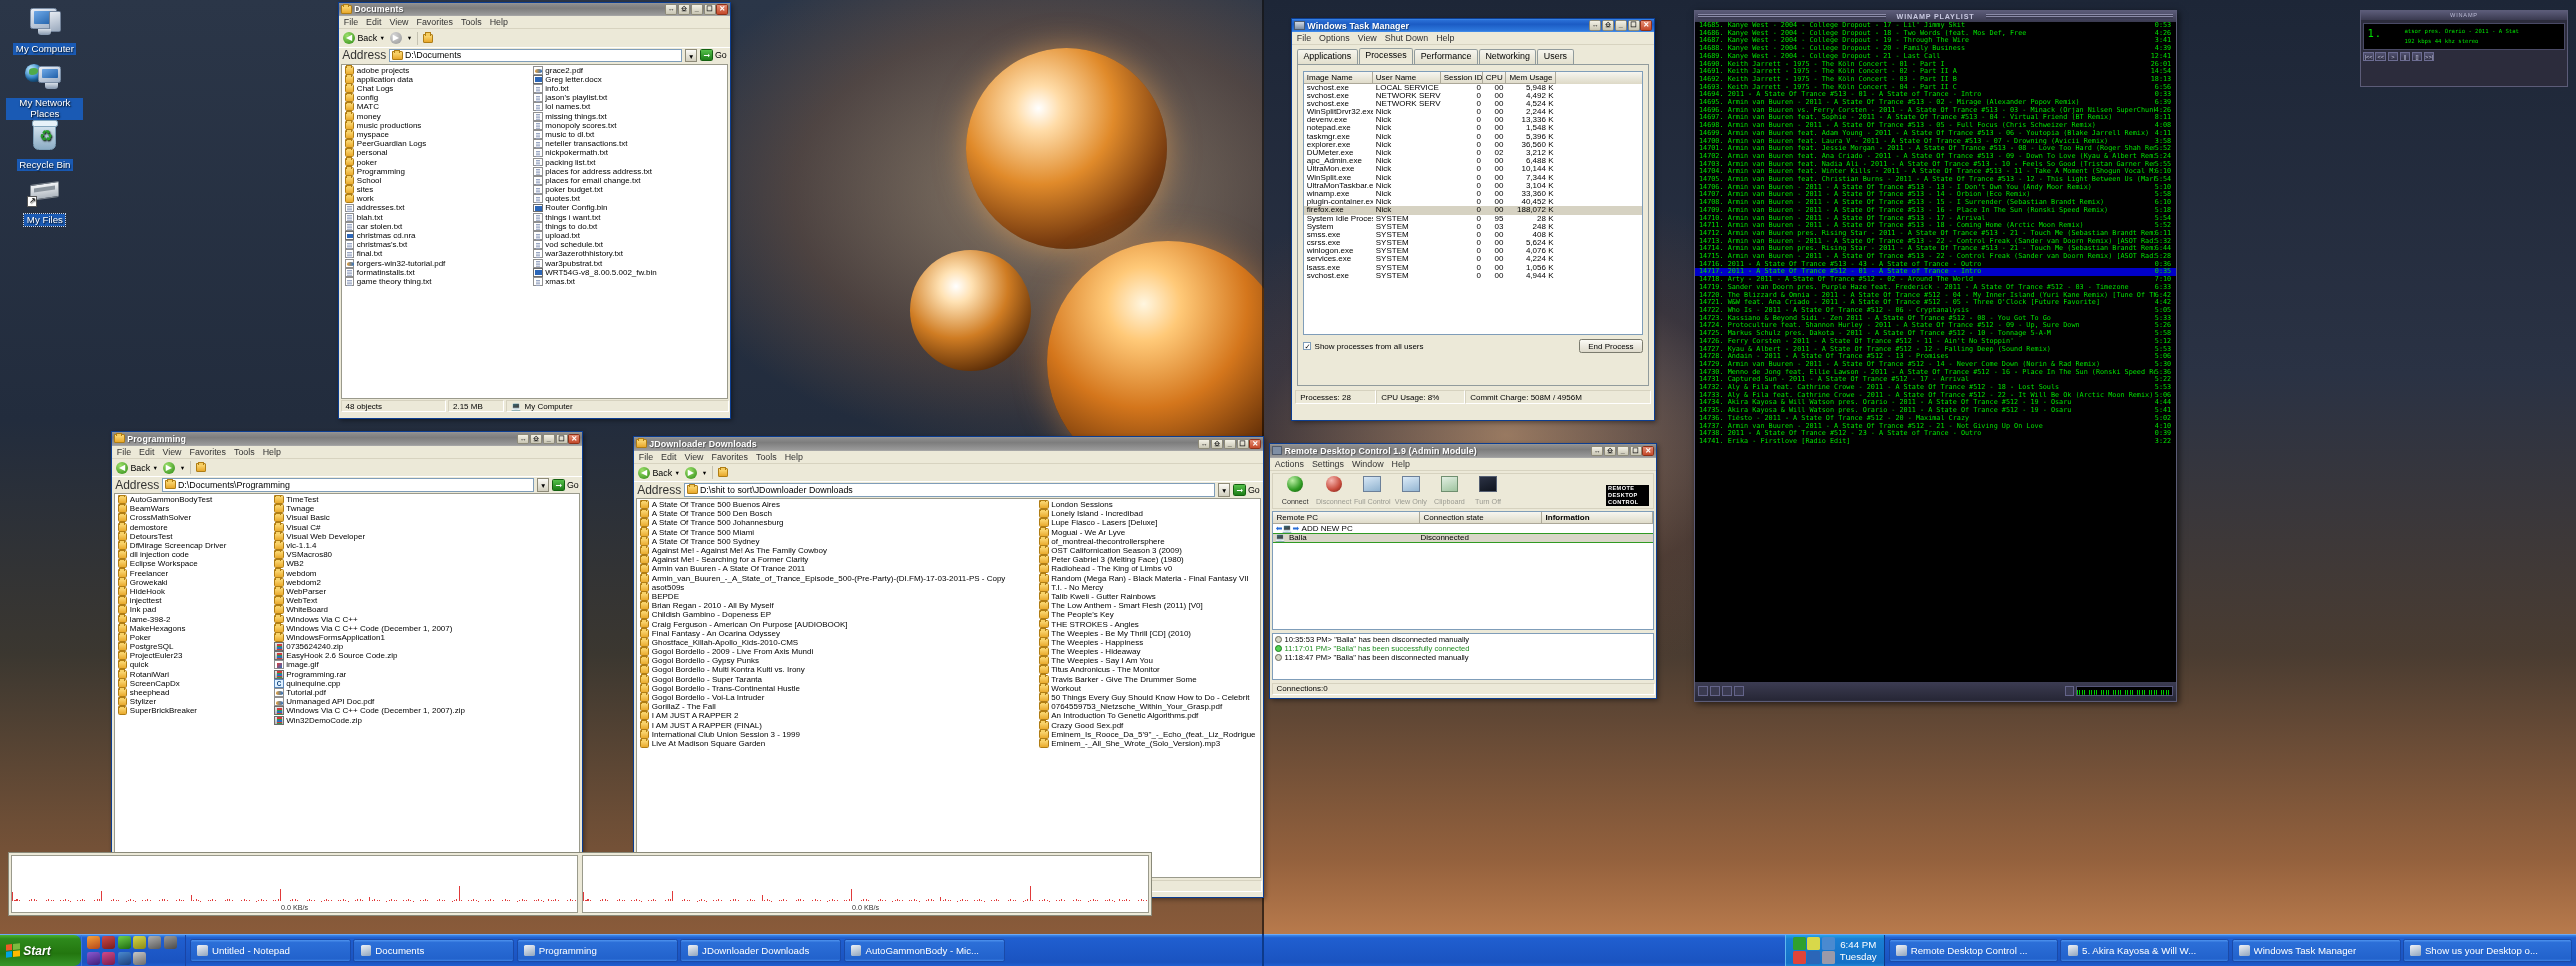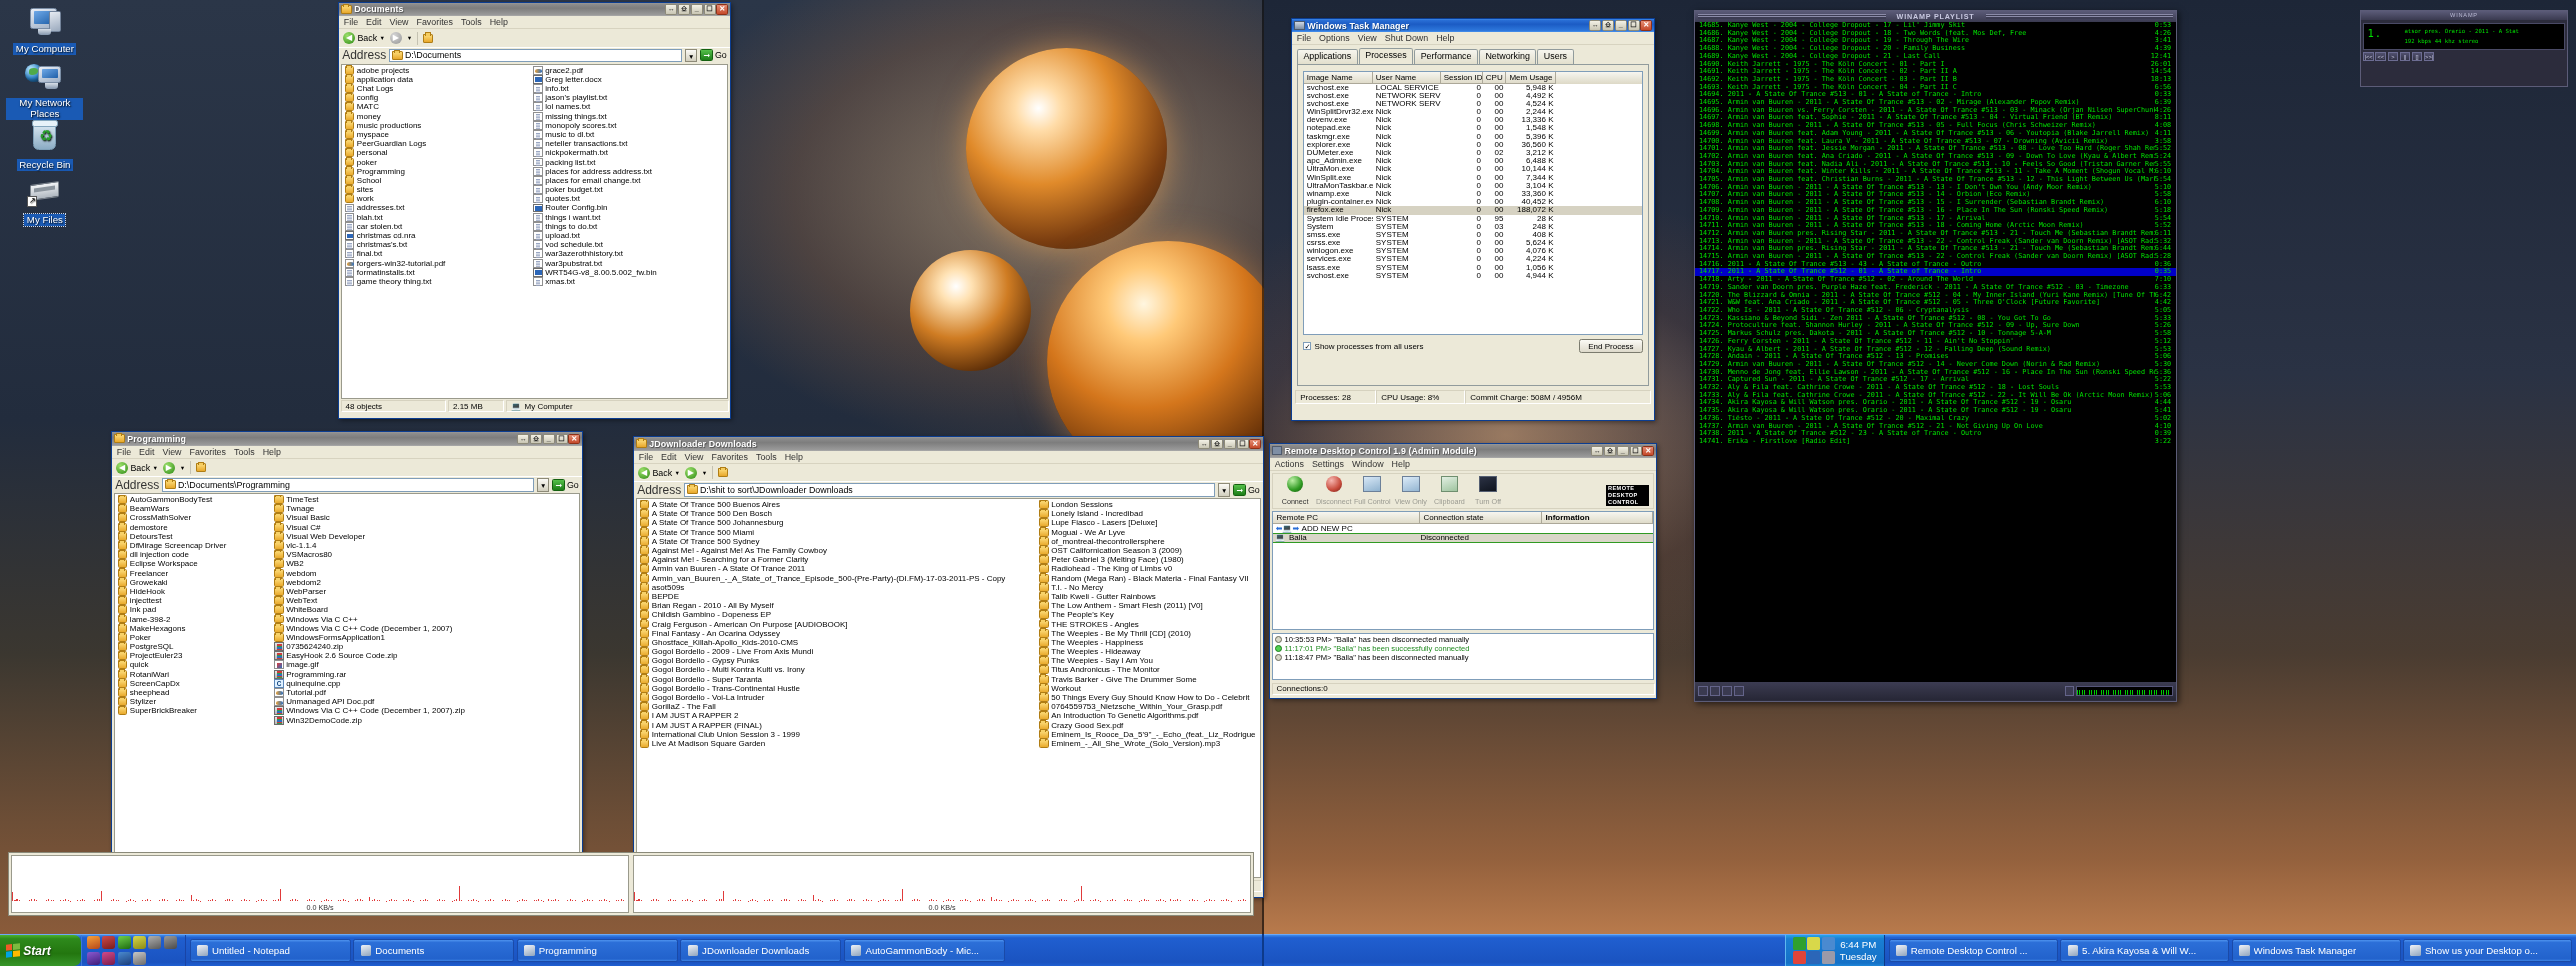--- a/index.html
+++ b/index.html
@@ -1643,21 +1643,21 @@
     <div class="wa-m-btns">
       <div class="wa-m-b">|&lt;&lt;</div>
       <div class="wa-m-b">&lt;&lt;</div>
       <div class="wa-m-b">&gt;</div>
       <div class="wa-m-b">||</div>
       <div class="wa-m-b">[]</div>
       <div class="wa-m-b">&gt;&gt;|</div>
     </div>
   </div>
 
-  <div class="du" style="left:8px;top:852px;width:1246px;height:64px;display:flex;">
+  <div class="du" style="left:8px;top:852px;width:1144px;height:64px;display:flex;">
     <div class="du-graph" style="flex:1;margin:1.6px;">
       <div class="du-bars" id="du-bars-1">
           <div class="du-bar" style="left: 0px; height: 8.9px;"></div>
           <div class="du-bar" style="left: 2.4px; height: 1.6px;"></div>
           <div class="du-bar" style="left: 4.8px; height: 1.7px;"></div>
           <div class="du-bar" style="left: 7.2px; height: 1.2px;"></div>
           <div class="du-bar" style="left: 17px; height: 1.1px;"></div>
           <div class="du-bar" style="left: 19.3px; height: 1.7px;"></div>
           <div class="du-bar" style="left: 22px; height: 1.7px;"></div>
           <div class="du-bar" style="left: 24px; height: 1px;"></div>

